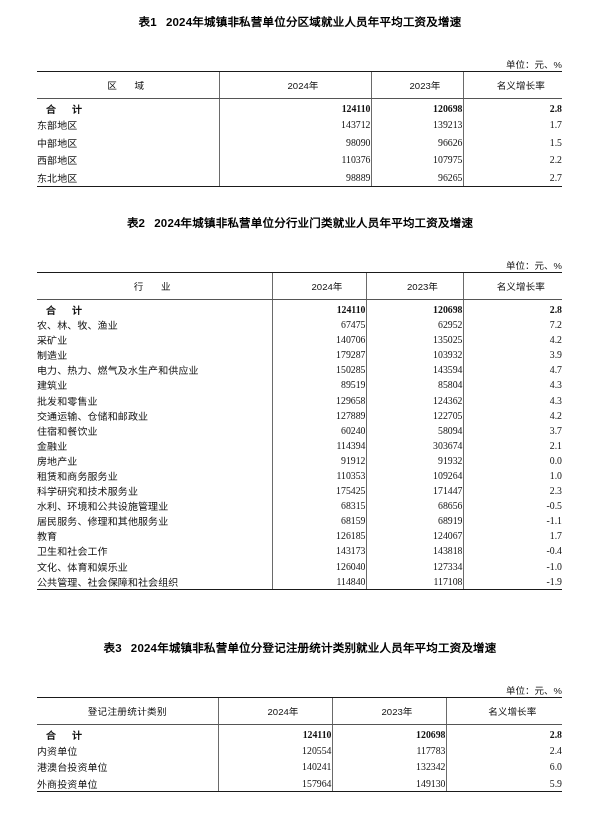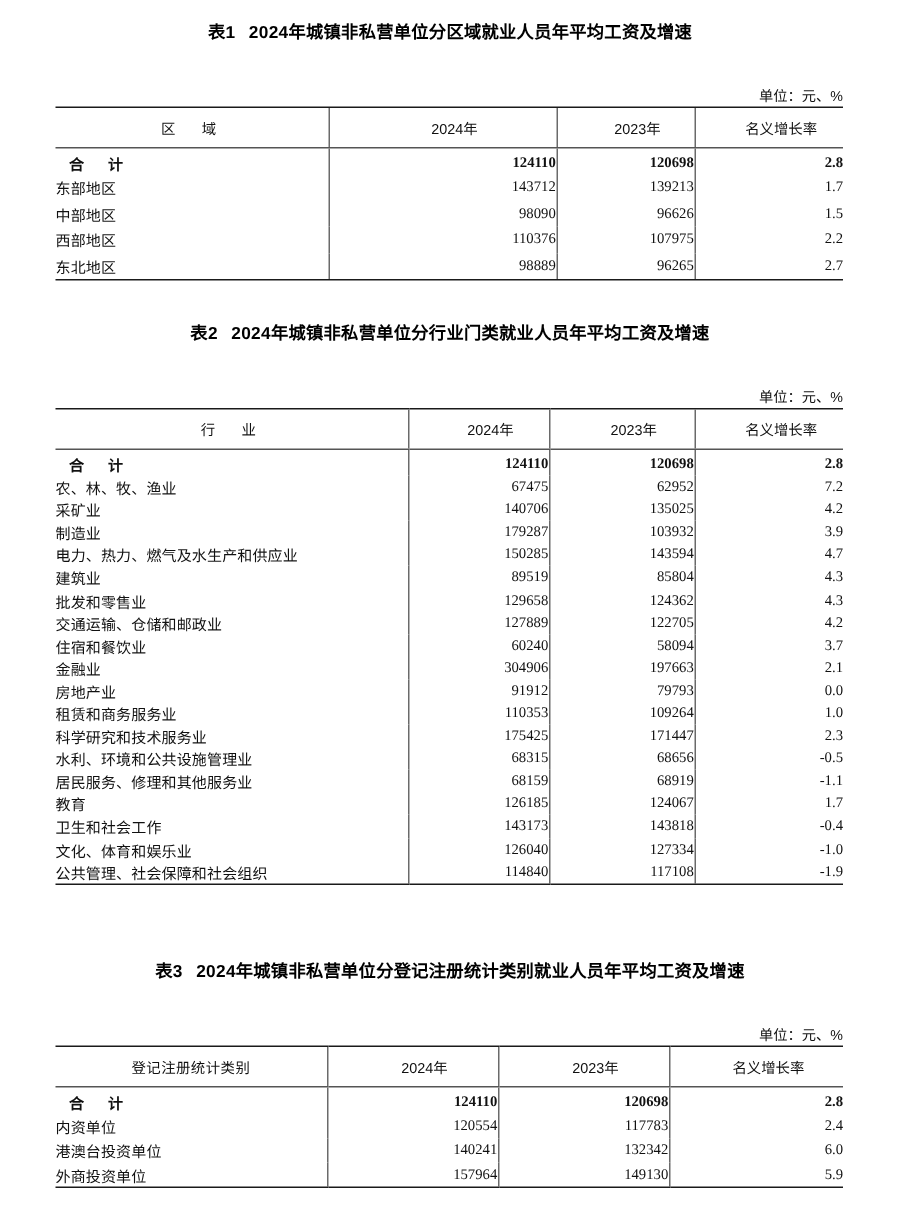--- a/index.html
+++ b/index.html
@@ -253,28 +253,28 @@
             <td class="c-num vline">4.2</td>
           </tr>
           <tr style="height: 15.1px;">
             <td class="c-label">住宿和餐饮业</td>
             <td class="c-num vline">60240</td>
             <td class="c-num vline">58094</td>
             <td class="c-num vline">3.7</td>
           </tr>
           <tr style="height: 15.1px;">
             <td class="c-label">金融业</td>
-            <td class="c-num vline">304906</td>
-            <td class="c-num vline">197663</td>
+            <td class="c-num vline">114394</td>
+            <td class="c-num vline">303674</td>
             <td class="c-num vline">2.1</td>
           </tr>
           <tr style="height: 15.1px;">
             <td class="c-label">房地产业</td>
             <td class="c-num vline">91912</td>
-            <td class="c-num vline">79793</td>
+            <td class="c-num vline">91932</td>
             <td class="c-num vline">0.0</td>
           </tr>
           <tr style="height: 15.1px;">
             <td class="c-label">租赁和商务服务业</td>
             <td class="c-num vline">110353</td>
             <td class="c-num vline">109264</td>
             <td class="c-num vline">1.0</td>
           </tr>
           <tr style="height: 15.1px;">
             <td class="c-label">科学研究和技术服务业</td>

